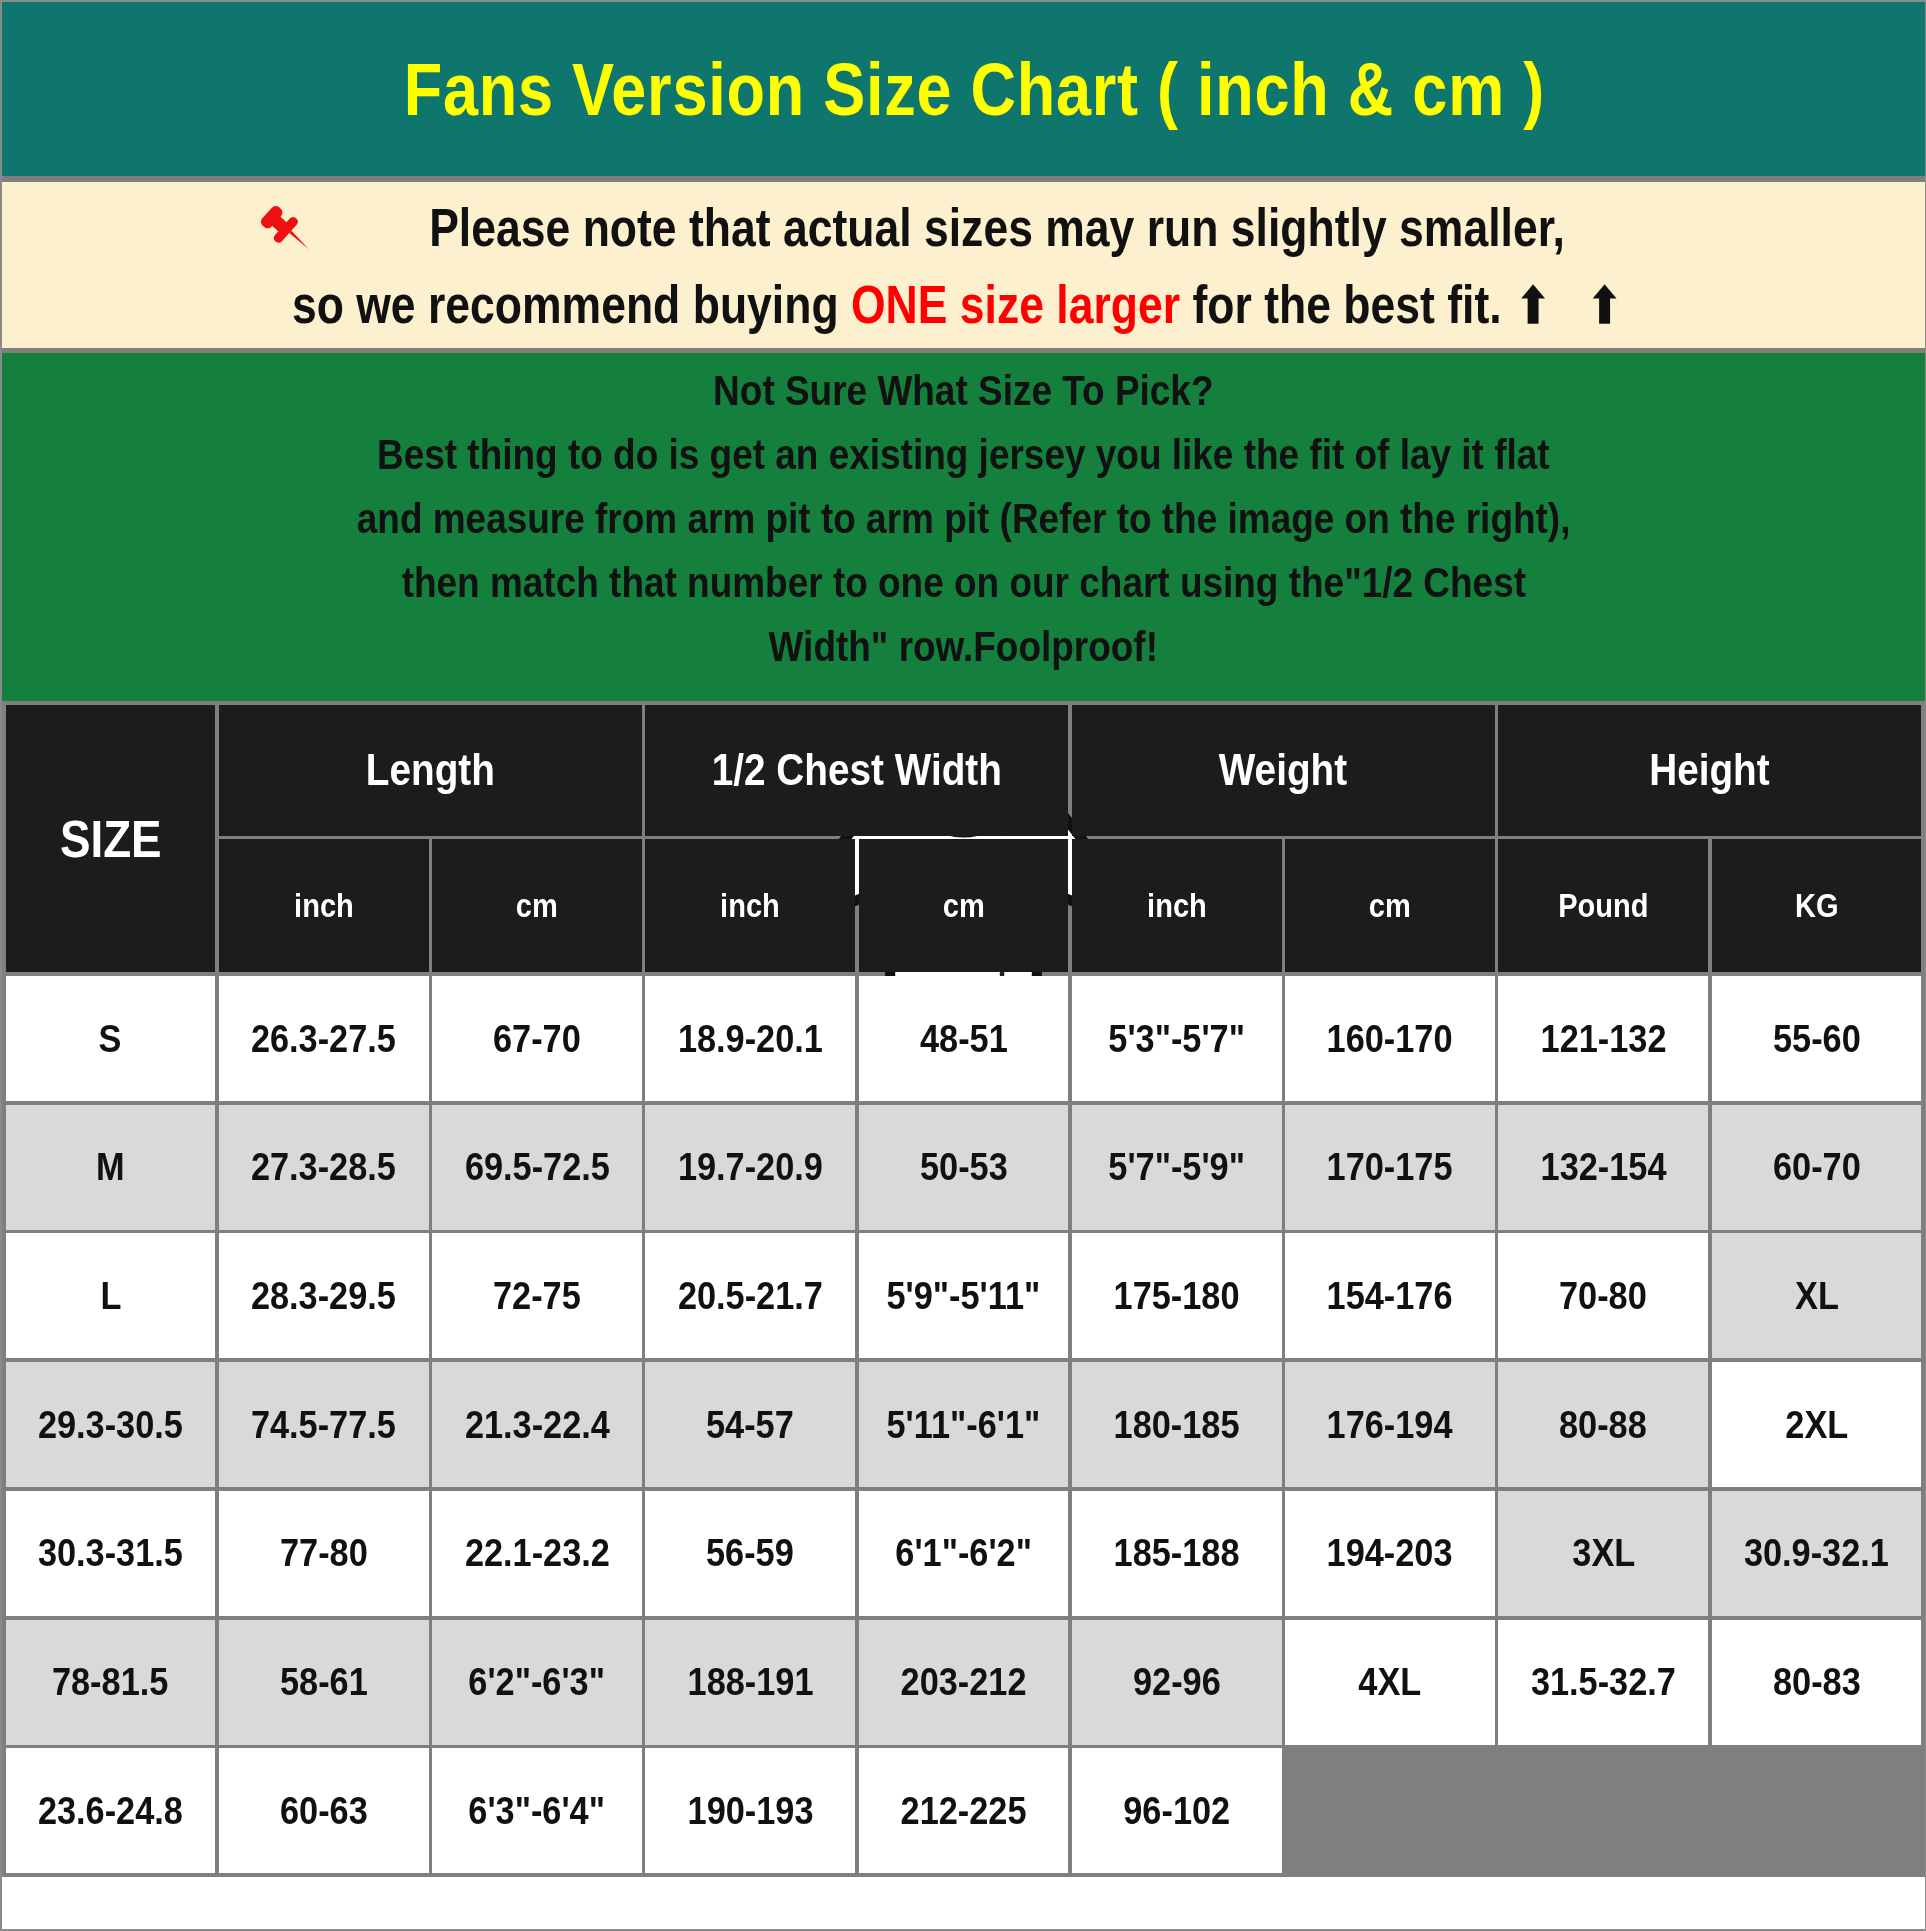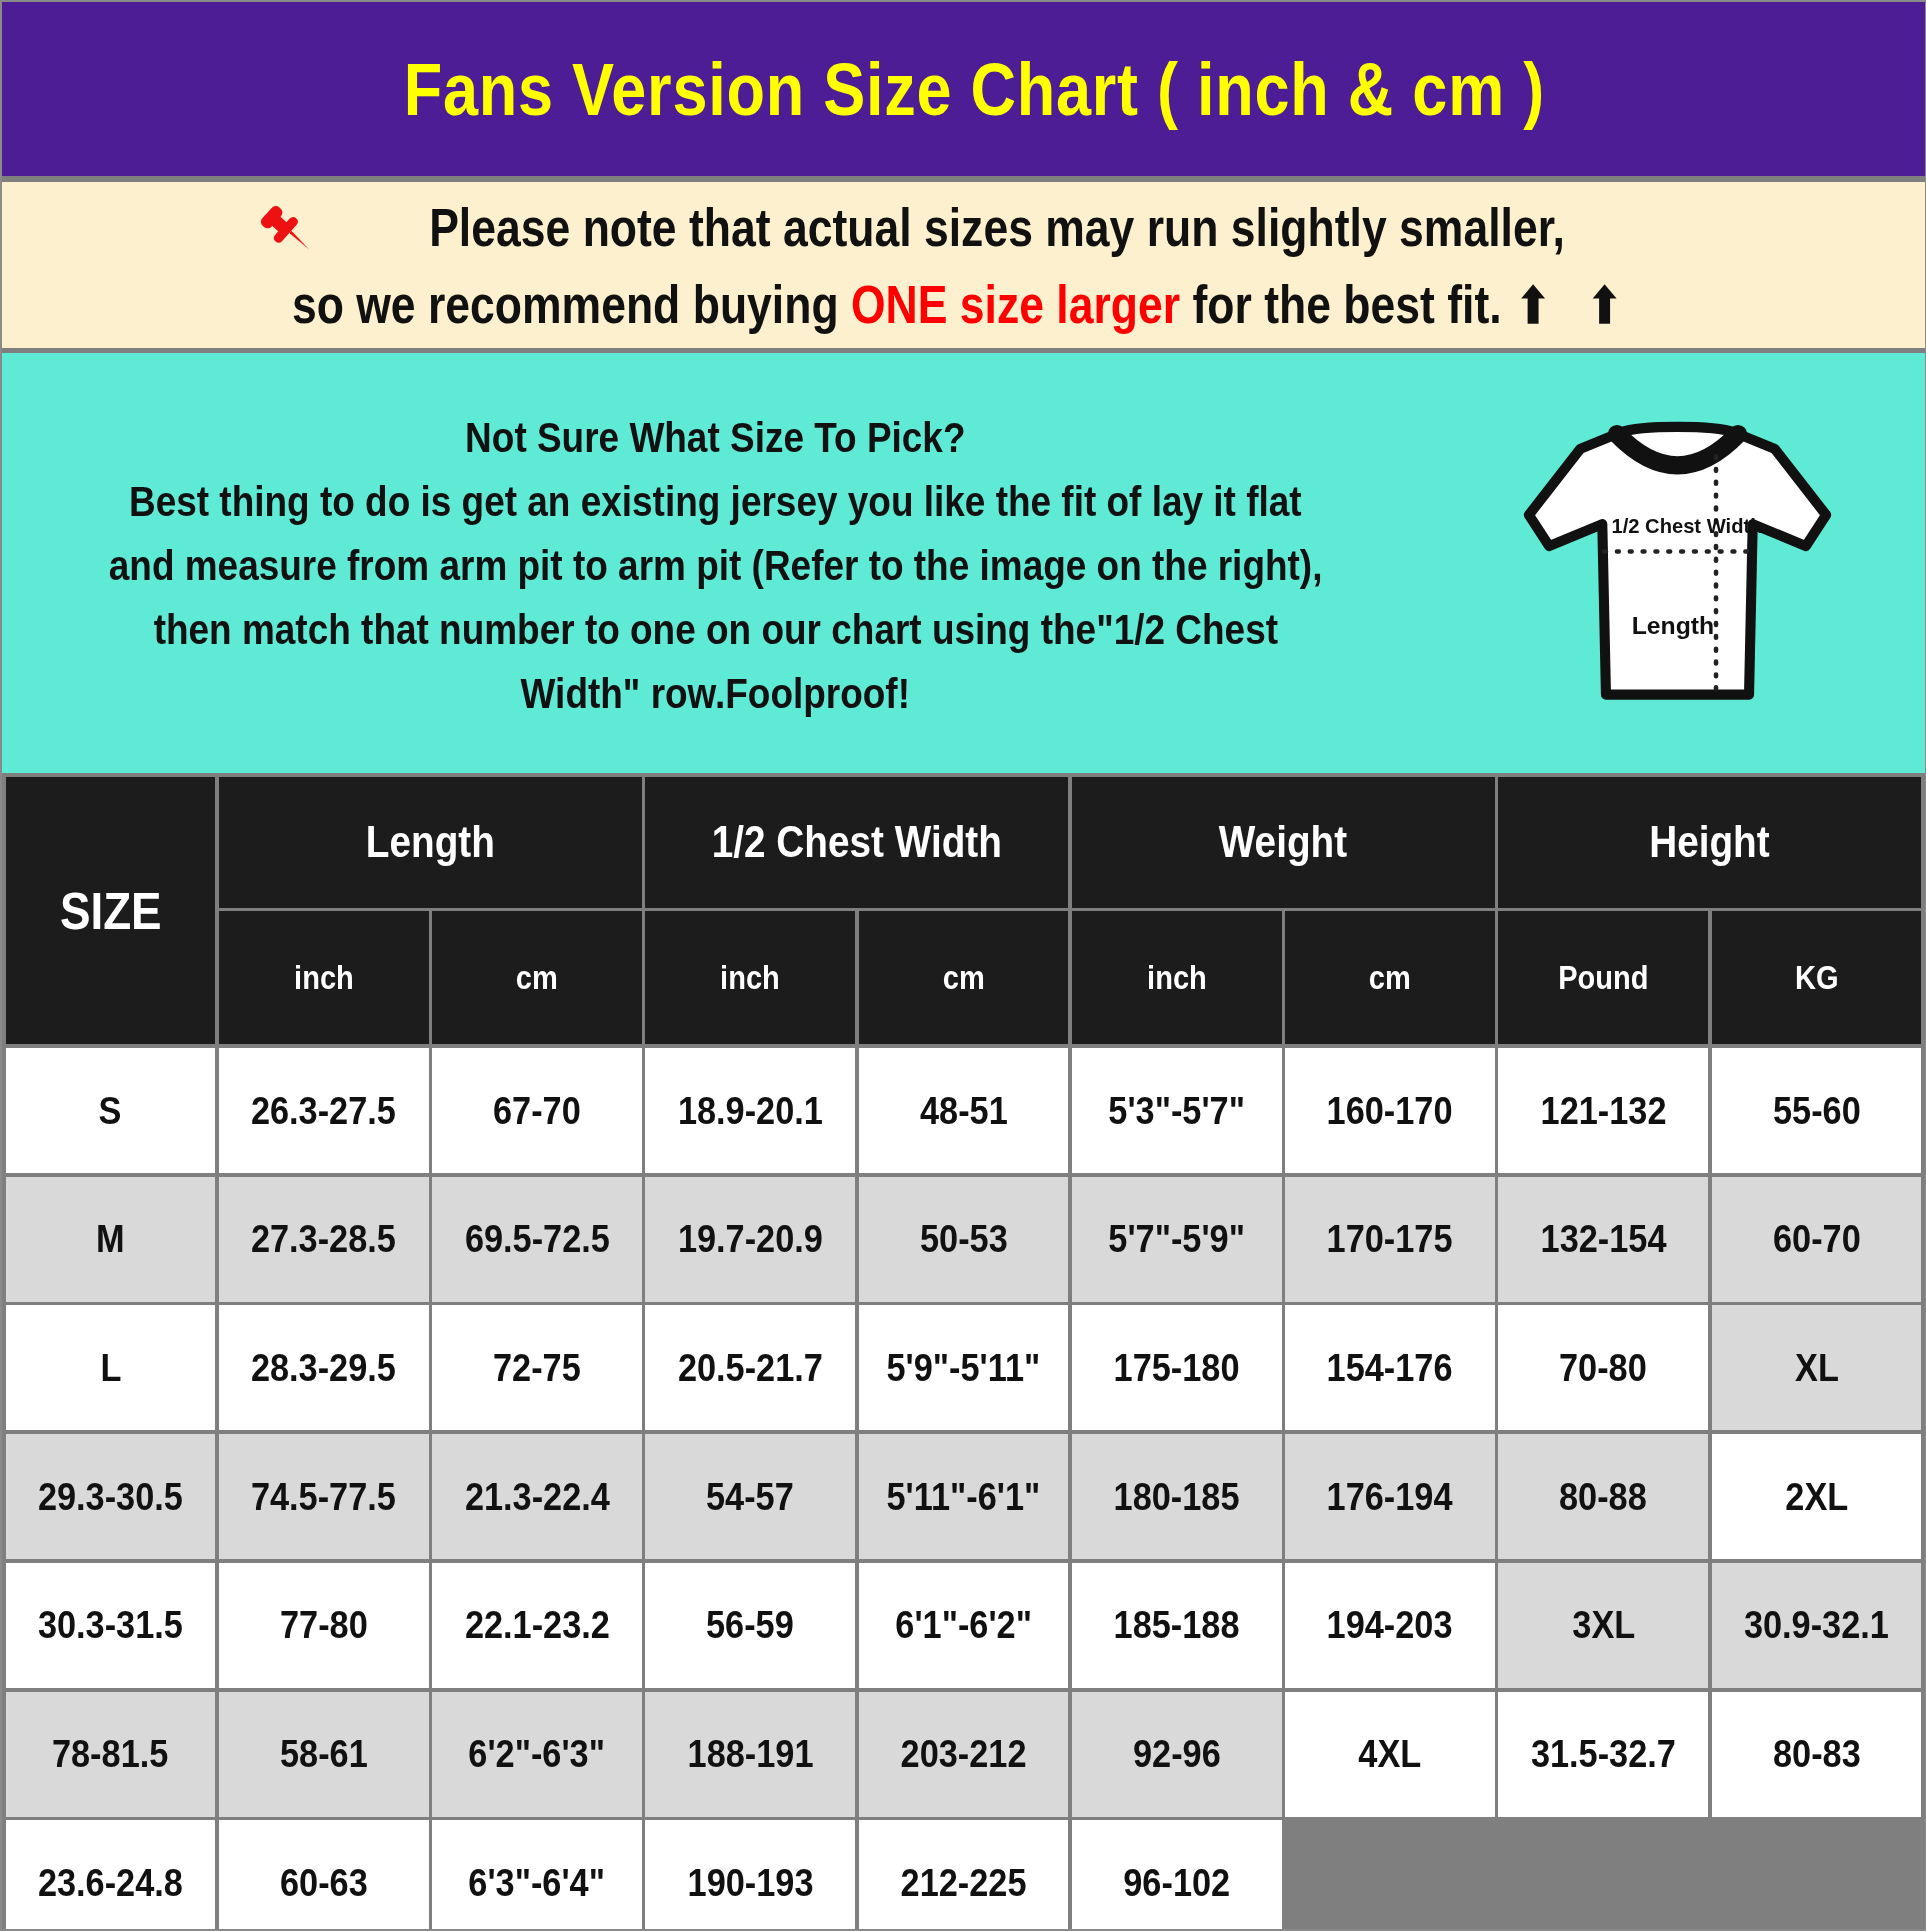--- a/index.html
+++ b/index.html
@@ -8,43 +8,43 @@
     width:1927px; height:1931px;
     border:2.8px solid #8a8a8a;
     background:#ffffff;
     overflow:hidden;
   }
   .cond { display:inline-block; transform:scaleX(0.84); white-space:nowrap; }
   .cnd  { display:inline-block; transform:scaleX(0.88); white-space:nowrap; }
 
   
   .title-bar {
-    height:174px; background:#4c1d95;
+    height:174px; background:#0f766e;
     display:flex; align-items:center; justify-content:center;padding-left:22px;
   }
   .title-bar .t {
     color:#ffff00; font-weight:bold; font-size:75px; letter-spacing:0.9px;
   }
   .divider { height:5.5px; background:#7f7f7f; }
 
   
   .note {
     height:166px; background:#fdf0ce;
     display:flex; flex-direction:column; align-items:center; justify-content:center;
     gap:13px; color:#111111; font-weight:bold; font-size:53px;
   }
   .note-line { display:flex; align-items:center; justify-content:center; }
   .pin-wrap { width:66px; height:66px; margin-right:1.8px; position:relative; top:5.5px; }
   .hl { color:#fe0000; }
   .arrows { font-size:50px; letter-spacing:14.7px; margin-left:16.5px; }
 
   
   .instructions {
-    height:420px; background:#5eead4;
-    display:flex; align-items:center;
+    height:348px; background:#15803d;
+    display:flex; flex-direction:column; align-items:center;
   }
   .inst-text {
     flex:1 1 auto; padding-top:5.5px;
     text-align:center; font-weight:bold; font-size:42px; color:#111111;
     line-height:64px;
   }
   .tshirt-wrap {
     flex:0 0 496px; display:flex; align-items:center; justify-content:center;
   }
 

